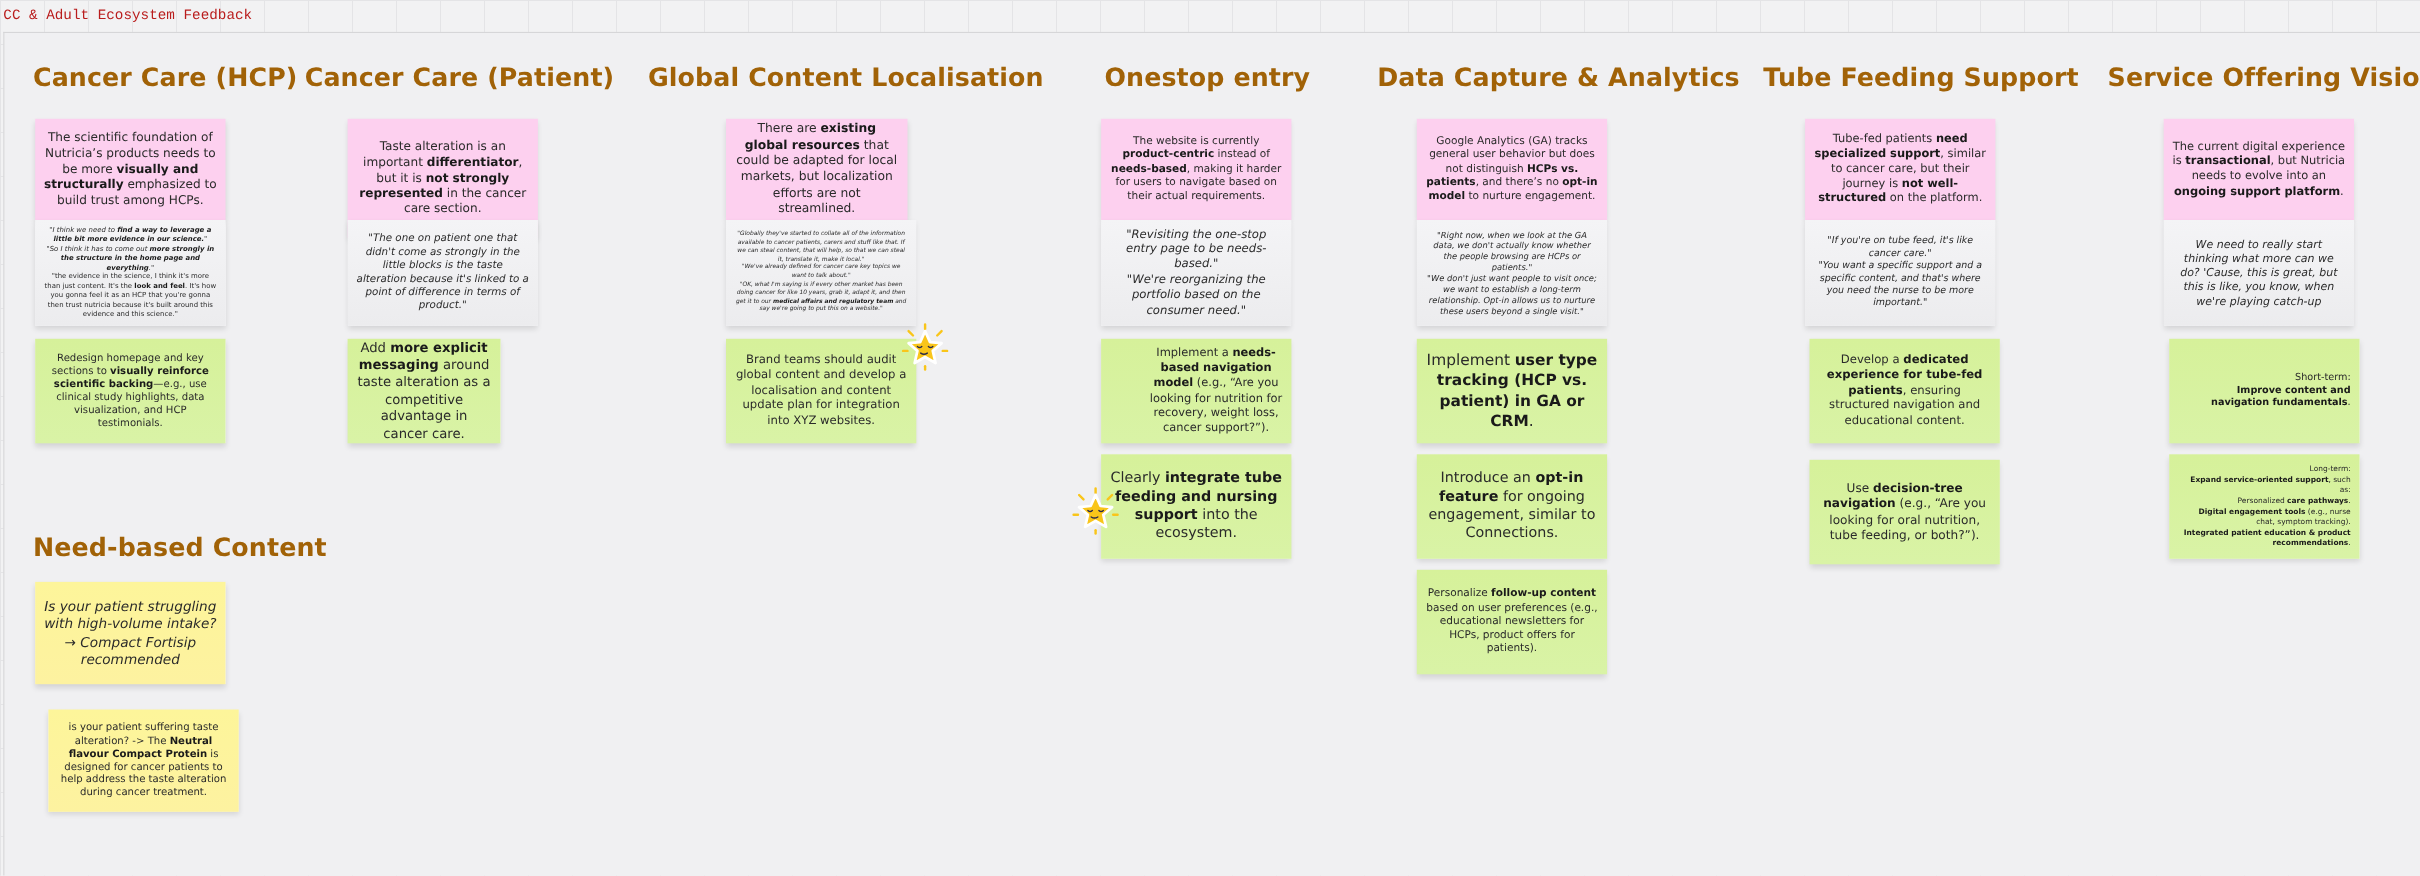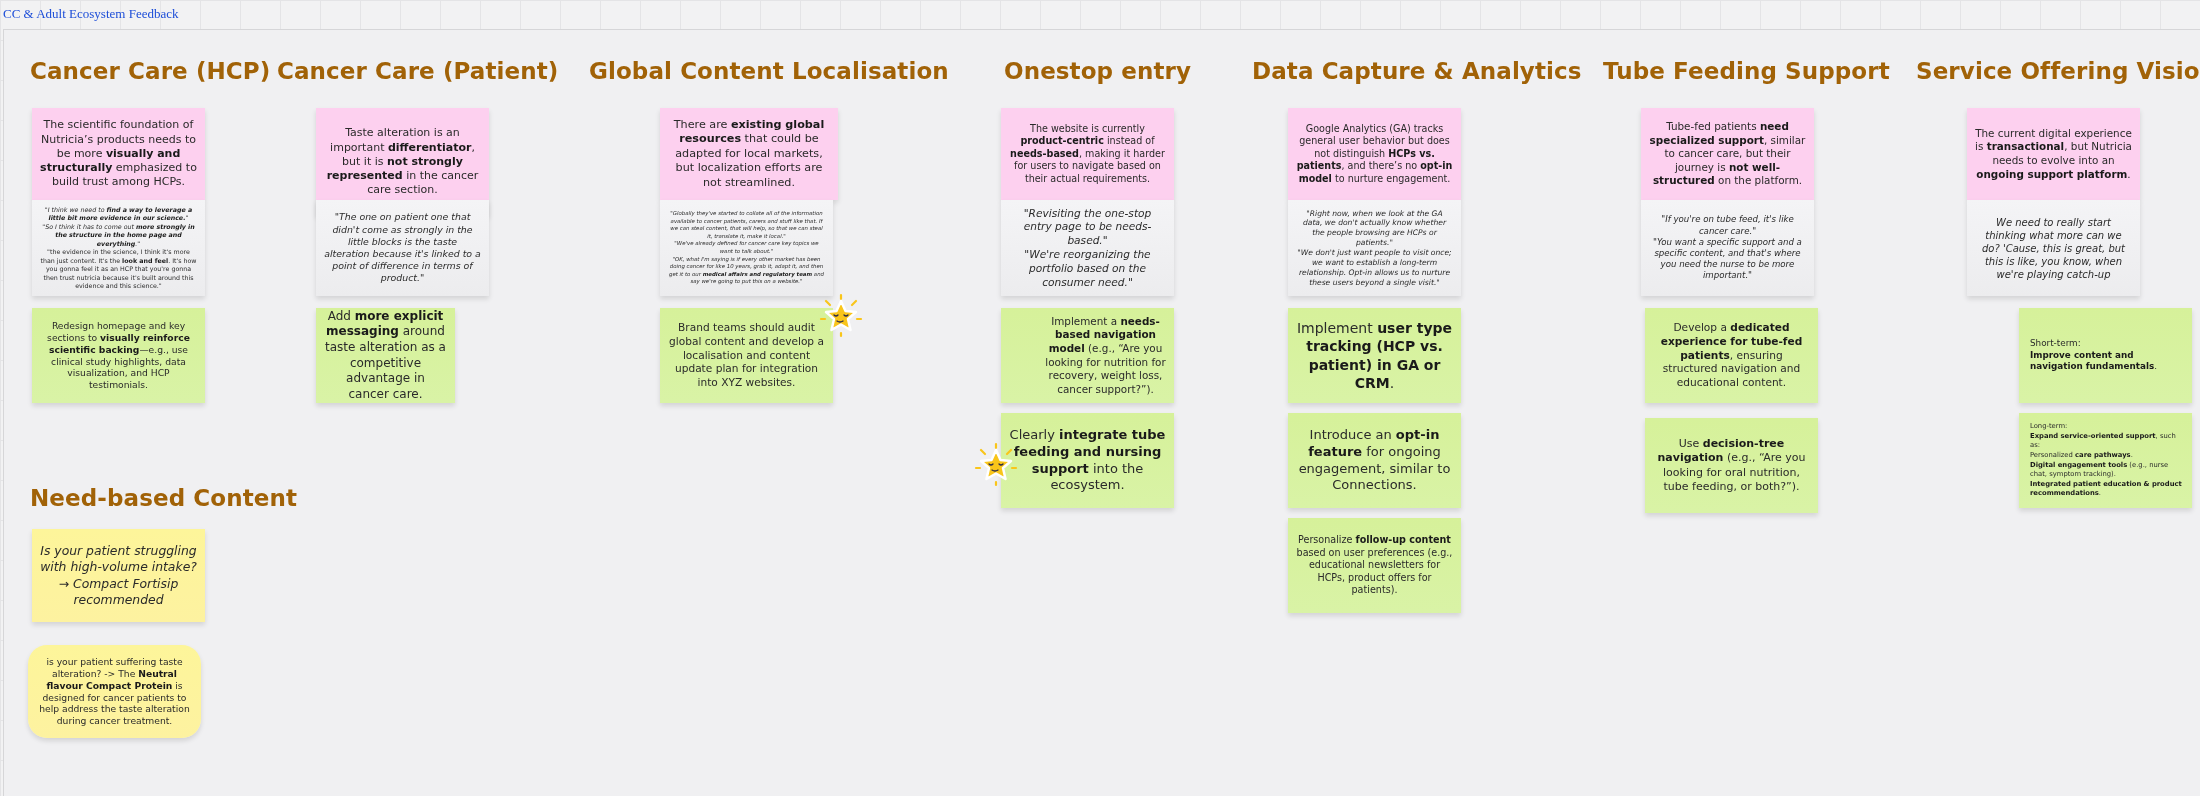--- a/index.html
+++ b/index.html
@@ -7,22 +7,22 @@
     width:2200px; height:796px; overflow:hidden; position:relative;
     background-color:#f2f2f3;
     background-image:
       linear-gradient(to right, #e4e4e6 1px, transparent 1px),
       linear-gradient(to bottom, #e4e4e6 1px, transparent 1px);
     background-size:40px 40px;
     font-family:"DejaVu Sans", sans-serif;
     color:#222;
   }
   .board-title {
-    position:absolute; left:3px; top:6px; font-size:13px; color:#1d4ed8;
-    font-family:Liberation Serif, serif;
+    position:absolute; left:3px; top:6px; font-size:13px; color:#b91c1c;
+    font-family:Liberation Mono, monospace;
   }
   .frame {
     position:absolute; left:3px; top:29px; width:2197px; height:767px;
     background:#f0f0f2; border-left:1px solid #d6d6d8; border-top:1px solid #d6d6d8;
   }
   .heading {
     position:absolute; font-weight:bold; font-size:23px; color:#a16207;
     white-space:nowrap; letter-spacing:0.1px;
     font-family:"DejaVu Sans", sans-serif;
   }
@@ -33,21 +33,21 @@
     font-family:"DejaVu Sans", sans-serif;
   }
   .note span b, .note b { font-weight:bold; color:#1a1a1a; }
   .pink { background:#fdd0ef; }
   .quote { background:linear-gradient(#f4f4f6, #ececee); font-style:italic; }
   .green { background:linear-gradient(#d6f19a, #d9f3a6); }
   .yellow { background:linear-gradient(#fdf59a, #fdf2a0); }
   .star {
     position:absolute; width:46px; height:46px;
   }
-  .left { text-align:left; justify-content:flex-start;margin-left:47px; }
+  .left { text-align:right; justify-content:flex-start; }
 </style>
 </head>
 <body>
 
 <div class="board-title">CC &amp; Adult Ecosystem Feedback</div>
 <div class="frame"></div>
 
 <div class="heading" style="left:30px;top:58px;">Cancer Care (HCP)</div>
 <div class="heading" style="left:277px;top:58px;">Cancer Care (Patient)</div>
 <div class="heading" style="left:589px;top:58px;">Global Content Localisation</div>
@@ -70,21 +70,21 @@
 <div class="note pink" style="left:316px;top:108px;width:173px;height:108px;font-size:11px;">
     <span>Taste alteration is an important <b>differentiator</b>, but it is <b>not strongly represented</b> in the cancer care section.</span>
   </div>
 <div class="note quote" style="left:316px;top:200px;width:173px;height:96px;font-size:9.4px;">
     <span>"The one on patient one that didn't come as strongly in the little blocks is the taste alteration because it's linked to a point of difference in terms of product."</span>
   </div>
 <div class="note green" style="left:316px;top:308px;width:139px;height:95px;font-size:12px;">
     <span>Add <b>more explicit messaging</b> around taste alteration as a competitive advantage in cancer care.</span>
   </div>
 
-<div class="note pink" style="left:660px;top:108px;width:178px;height:92px;font-size:11.2px;">
+<div class="note pink" style="left:660px;top:108px;width:165px;height:92px;font-size:11.2px;">
     <span>There are <b>existing global resources</b> that could be adapted for local markets, but localization efforts are not streamlined.</span>
   </div>
 <div class="note quote" style="left:660px;top:200px;width:173px;height:96px;font-size:5.4px;line-height:1.4;">
     <span>"Globally they've started to collate all of the information available to cancer patients, carers and stuff like that. If we can steal content, that will help, so that we can steal it, translate it, make it local."<br>"We've already defined for cancer care key topics we want to talk about."<br>"OK, what I'm saying is if every other market has been doing cancer for like 10 years, grab it, adapt it, and then get it to our <b>medical affairs and regulatory team</b> and say we're going to put this on a website."</span>
   </div>
 <div class="note green" style="left:660px;top:308px;width:173px;height:95px;font-size:10.6px;">
     <span>Brand teams should audit global content and develop a localisation and content update plan for integration into XYZ websites.</span>
   </div>
 
 <div class="note pink" style="left:1001px;top:108px;width:173px;height:92px;font-size:9.6px;">
@@ -138,21 +138,21 @@
 <div class="note green left" style="left:1972px;top:308px;width:173px;height:95px;font-size:8.8px;padding-left:11px;">
     <span>Short-term:<br><b>Improve content and navigation fundamentals</b>.</span>
   </div>
 <div class="note green left" style="left:1972px;top:413px;width:173px;height:95px;font-size:6.8px;padding-left:11px;line-height:1.4;">
     <span>Long-term:<br><b>Expand service-oriented support</b>, such as:<br>Personalized <b>care pathways</b>.<br><b>Digital engagement tools</b> (e.g., nurse chat, symptom tracking).<br><b>Integrated patient education &amp; product recommendations</b>.</span>
   </div>
 
 <div class="note yellow" style="left:32px;top:529px;width:173px;height:93px;font-size:12.4px;font-style:italic;">
     <span>Is your patient struggling with high-volume intake? → Compact Fortisip recommended</span>
   </div>
-<div class="note yellow" style="left:28px;top:645px;width:173px;height:93px;font-size:9.2px;border-radius:19px;">
+<div class="note yellow" style="left:44px;top:645px;width:173px;height:93px;font-size:9.2px;">
     <span>is your patient suffering taste alteration? -&gt; The <b>Neutral flavour Compact Protein</b> is designed for cancer patients to help address the taste alteration during cancer treatment.</span>
   </div>
 
 <svg class="star" style="left:818px;top:293px;" viewBox="0 0 46 46">
   <g stroke="#f9c51a" stroke-width="2.2" stroke-linecap="round">
     <line x1="8" y1="8" x2="12" y2="12"></line>
       <line x1="23" y1="2" x2="23" y2="6"></line>
       <line x1="38" y1="8" x2="34" y2="12"></line>
     <line x1="3" y1="26" x2="7" y2="26"></line>
       <line x1="43" y1="26" x2="39" y2="26"></line>

